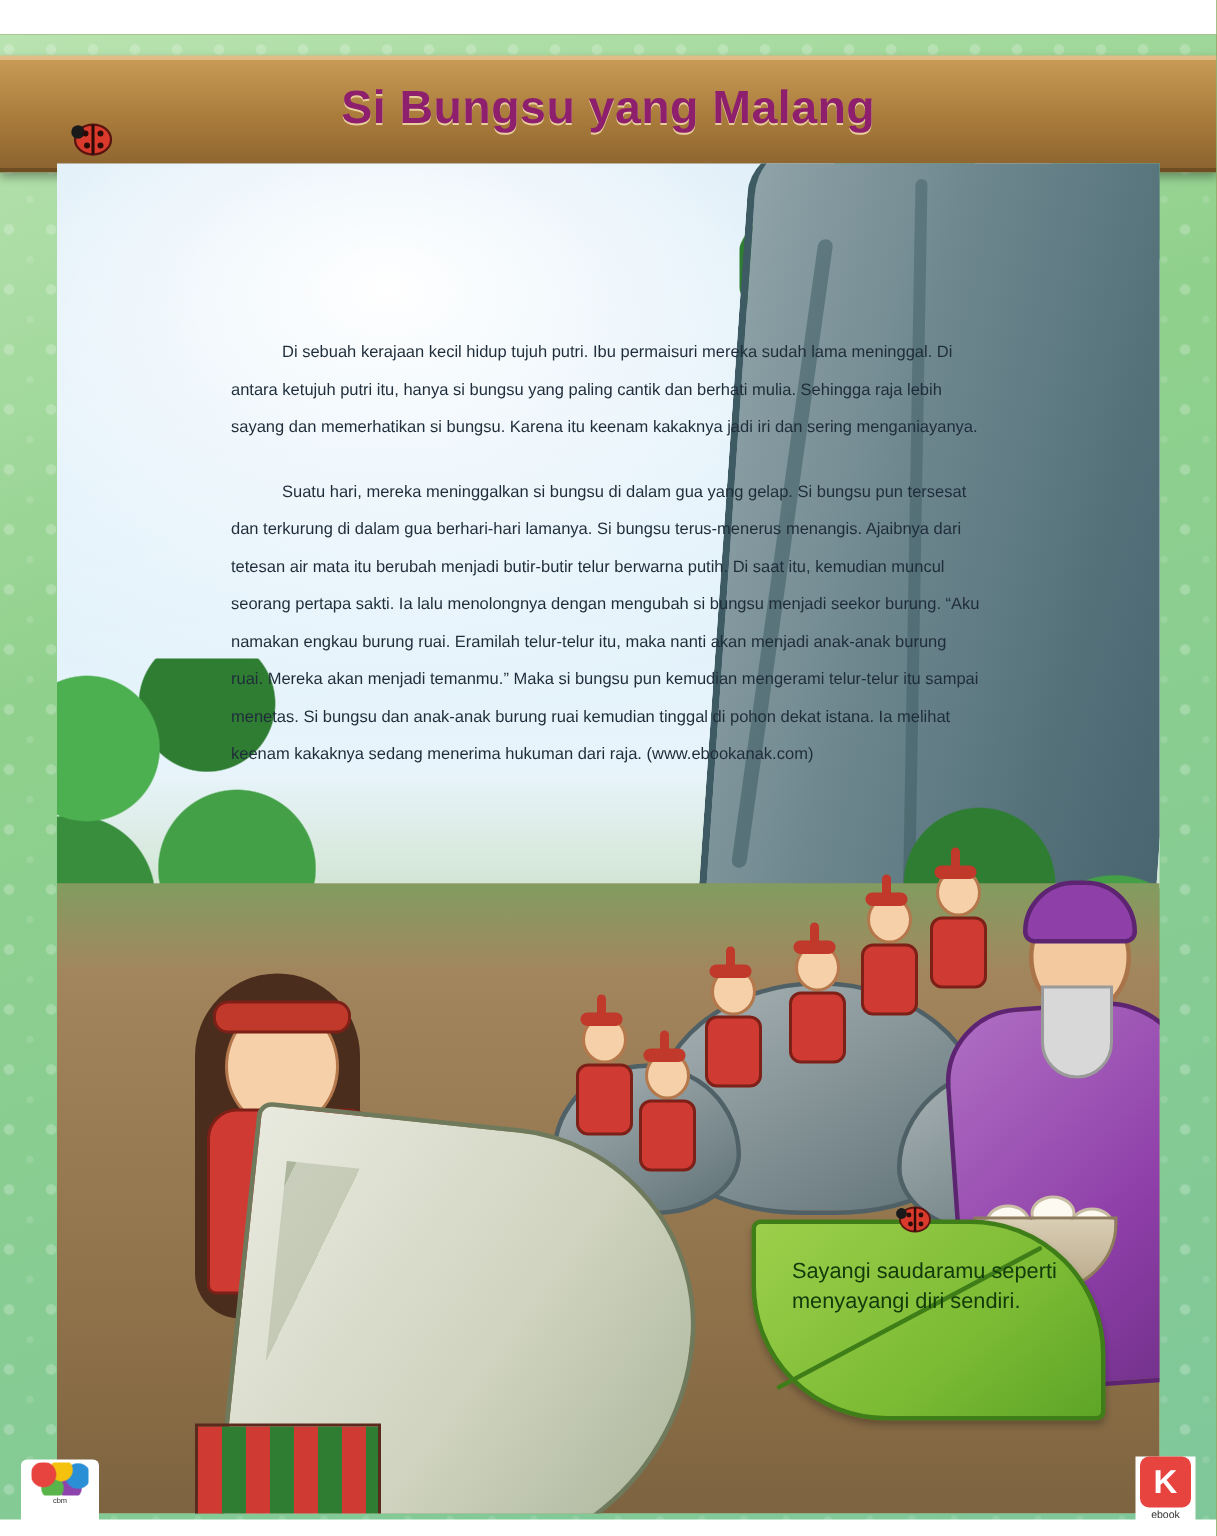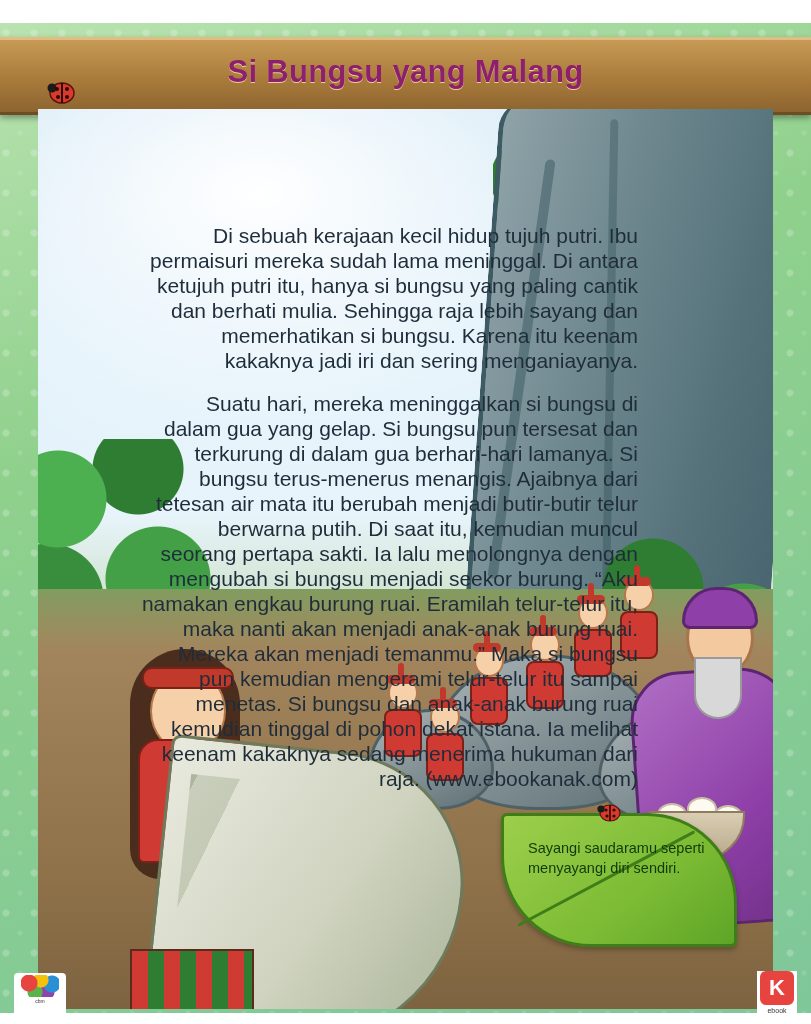--- a/index.html
+++ b/index.html
@@ -188,22 +188,22 @@
     position:absolute;right:28px;bottom:148px;width:92px;height:46px;
     background:linear-gradient(#d9cdb4,#b9a98a);
     border-radius:0 0 46px 46px;border:2px solid #8e7c5c;
   }
   .egg{position:absolute;width:26px;height:20px;background:#fdfaf2;border:2px solid #c8bda4;border-radius:50%;}
   .e1{right:86px;bottom:182px;}
   .e2{right:56px;bottom:188px;}
   .e3{right:30px;bottom:180px;}
   
   .text-block{
-    position:absolute;left:100px;top:114px;width:500px;
-    color:#1f2d3a;font-size:21px;line-height:25px;text-align:right;
+    position:absolute;left:116px;top:114px;width:500px;
+    color:#1f2d3a;font-size:11px;line-height:25px;
   }
   .text-block p{margin:0 0 18px 0;text-indent:34px;}
   
   .leaf{
     position:absolute;right:36px;bottom:62px;width:230px;height:128px;
     background:linear-gradient(140deg,#9ccf4b,#7cbb34 60%,#5ea527);
     border:3px solid #3f7d18;
     border-radius:6px 90px 6px 90px;
     box-shadow:0 3px 5px rgba(0,0,0,.25);
   }

